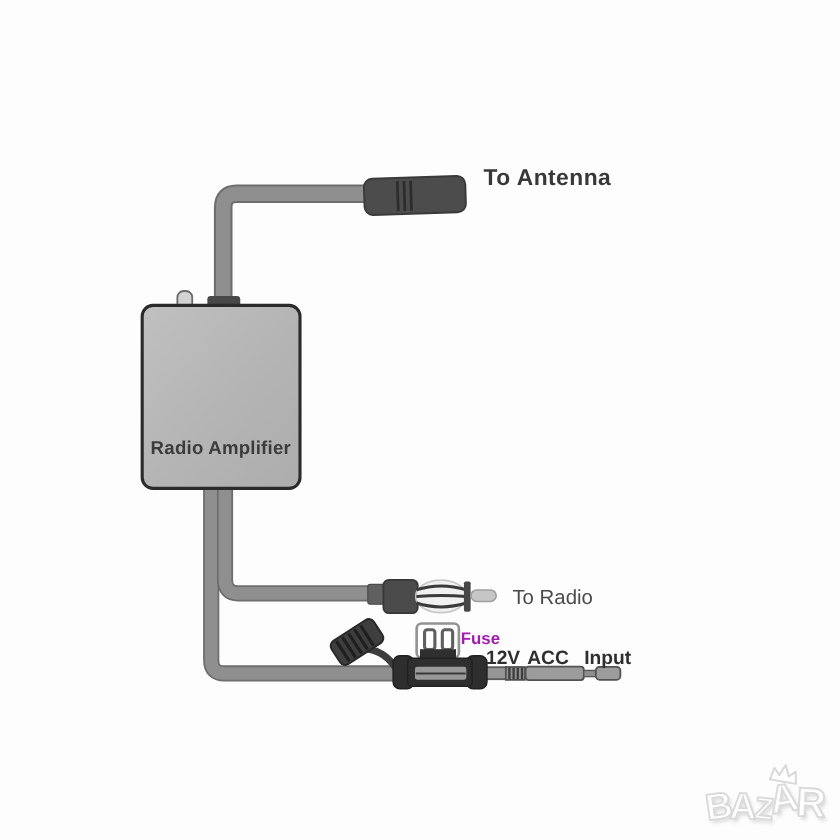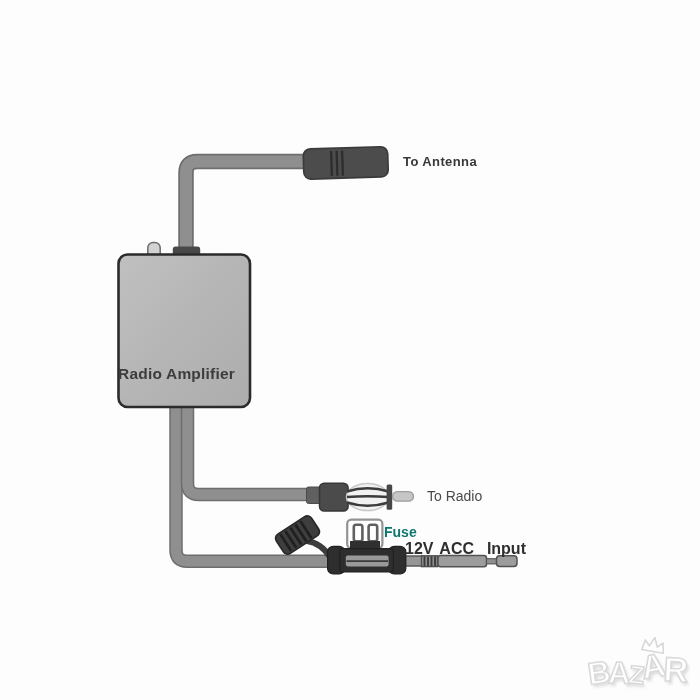--- a/index.html
+++ b/index.html
@@ -3,24 +3,24 @@
 <meta charset="utf-8">
 <style>
   html,body{margin:0;padding:0;background:#ffffff;}
   .canvas{
     position:relative;width:700px;height:700px;overflow:hidden;
     background:#fdfdfd;
     font-family:"Liberation Sans","DejaVu Sans",sans-serif;
   }
   .canvas svg.artwork{position:absolute;left:0;top:0;}
   .lbl{position:absolute;color:#383838;white-space:pre;}
-  .lbl-to-antenna{left:403px;top:154px;font-size:13px;font-weight:600;letter-spacing:.4px;}
-  .lbl-radio-amplifier{left:118px;top:365px;width:132px;text-align:left;font-size:15.5px;font-weight:600;color:#3c3c3c;letter-spacing:.2px;}
-  .lbl-to-radio{left:427px;top:488px;font-size:14px;font-weight:500;color:#4a4a4a;}
-  .lbl-fuse{left:384px;top:524px;font-size:14px;font-weight:600;color:#0f766e;}
+  .lbl-to-antenna{left:403px;top:138px;font-size:19px;font-weight:600;letter-spacing:.4px;}
+  .lbl-radio-amplifier{left:118px;top:365px;width:132px;text-align:center;font-size:15.5px;font-weight:600;color:#3c3c3c;letter-spacing:.2px;}
+  .lbl-to-radio{left:427px;top:488px;font-size:17px;font-weight:500;color:#4a4a4a;}
+  .lbl-fuse{left:384px;top:524px;font-size:14px;font-weight:600;color:#a21caf;}
   .lbl-power{left:405px;top:540px;font-size:16px;font-weight:700;color:#2f2f2f;word-spacing:2px;}
   
   .watermark{
     position:absolute;left:586px;top:648px;width:116px;height:48px;
     transform:rotate(-3deg);
   }
   .wm-text{
     position:absolute;left:2px;top:4px;
     font-size:31px;font-weight:bold;line-height:1;
     color:#ffffff;

